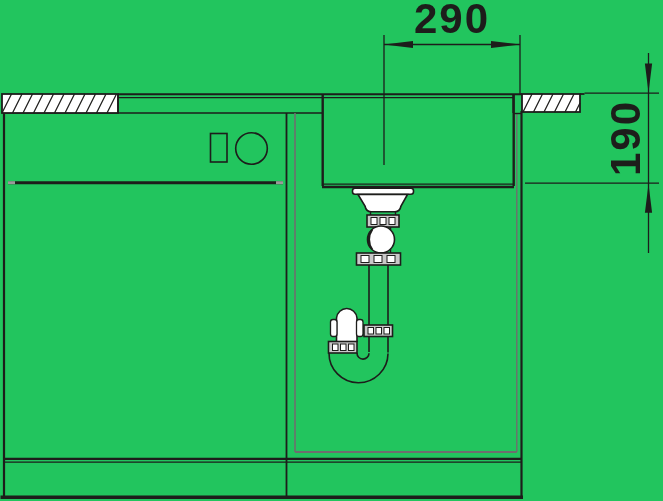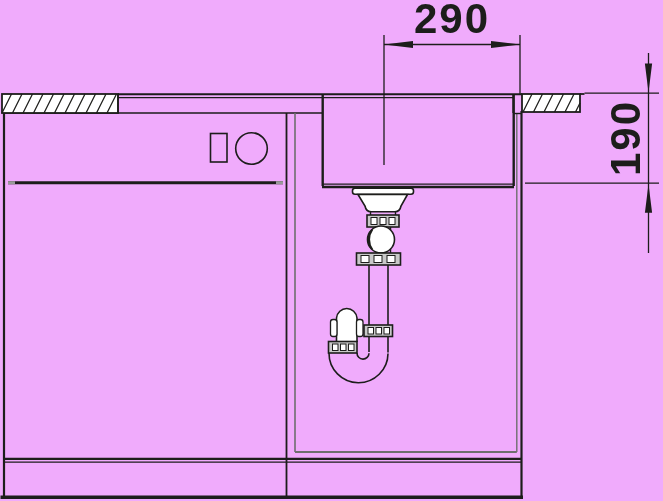--- a/index.html
+++ b/index.html
@@ -1,16 +1,16 @@
 <!DOCTYPE html>
 <html><head>
 <meta charset="utf-8">
 <style>
   html,body{margin:0;padding:0;background:#fff;}
-  .stage{position:relative;width:663px;height:501px;background:#f0abfc;overflow:hidden;
+  .stage{position:relative;width:663px;height:501px;background:#22c55e;overflow:hidden;
          font-family:"Liberation Sans",sans-serif;}
   svg{display:block}
   .dim-text{font-family:"Liberation Sans","DejaVu Sans",sans-serif;
             font-weight:bold;font-size:42px;letter-spacing:2px;}
 </style>
 </head>
 <body>
 
 <div class="stage">
 <svg width="663" height="501" viewBox="0 0 663 501">

